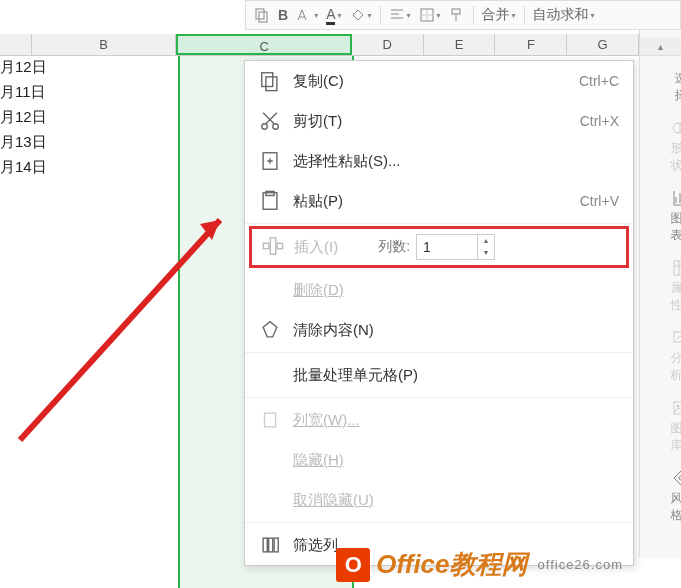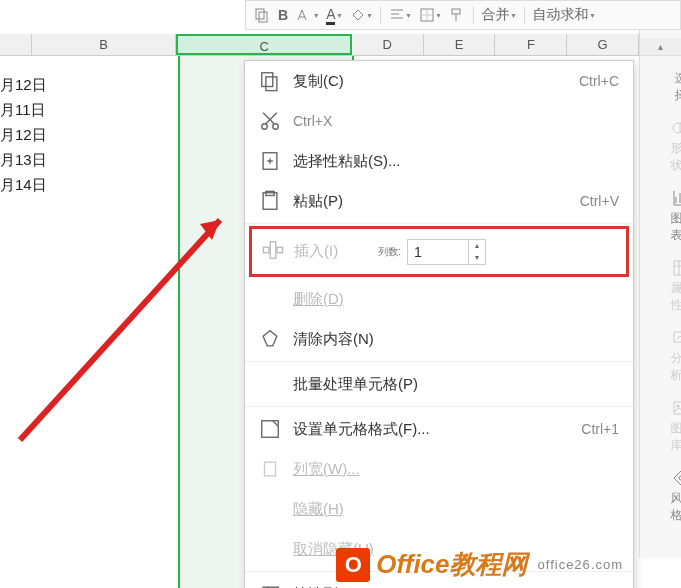--- a/index.html
+++ b/index.html
@@ -17,39 +17,39 @@
   .col-h { border-right: 1px solid #ccc; text-align: center; line-height: 22px; color: #555; font-size: 13px; }
   .col-h.row-h { width: 32px; }
   .col-h.B { width: 145px; }
   .col-h.C { width: 176px; background: #d4efdf; border: 2px solid #2cb34a; }
   .col-h.D, .col-h.E, .col-h.F, .col-h.G { width: 72px; }
   
   
   .sel-col { position: absolute; top: 56px; left: 178px; width: 176px; bottom: 0; background: rgba(180,220,190,0.25); border-left: 2px solid #2cb34a; border-right: 2px solid #2cb34a; }
   
   
-  .dates { position: absolute; top: 72px; left: 0; width: 80px; }
+  .dates { position: absolute; top: 54px; left: 0; width: 80px; }
   .dates div { height: 25px; line-height: 25px; font-size: 15px; color: #222; }
   
   
   .arrow { position: absolute; top: 200px; left: 10px; width: 230px; height: 250px; pointer-events: none; }
   
   
   .menu { position: absolute; top: 60px; left: 244px; width: 390px; background: #fff; border: 1px solid #ccc; box-shadow: 2px 2px 8px rgba(0,0,0,.15); }
   .menu-item { display: flex; align-items: center; height: 40px; padding: 0 14px; color: #333; }
   .menu-item.disabled { color: #bbb; text-decoration: underline; }
   .menu-item .icon { width: 22px; display: flex; justify-content: center; margin-right: 12px; color: #666; }
   .menu-item.disabled .icon { color: #ccc; }
   .menu-item .label { flex: 1; font-size: 15px; }
   .menu-item .shortcut { color: #888; font-size: 14px; }
   .menu-sep { height: 1px; background: #eee; margin: 2px 0; }
-  .insert-row { display: flex; align-items: center; height: 45px; padding: 4px 10px; }
+  .insert-row { display: flex; align-items: center; height: 36px; padding: 4px 10px; }
   .insert-row .icon { width: 22px; margin-right: 10px; color: #bbb; }
   .insert-row .label { flex: 0 0 auto; color: #bbb; margin-right: 40px; font-size: 15px; }
-  .insert-row .count-label { color: #777; margin-right: 6px; font-size: 10px; }
+  .insert-row .count-label { color: #777; margin-right: 6px; font-size: 14px; }
   .spinner { display: flex; align-items: center; border: 1px solid #ccc; height: 26px; }
   .spinner input { width: 60px; border: none; padding: 2px 6px; font-size: 14px; color: #333; outline: none; }
   .spinner .spin-btns { display: flex; flex-direction: column; border-left: 1px solid #ccc; }
   .spinner .spin-btns span { width: 16px; height: 12px; font-size: 8px; text-align: center; line-height: 12px; color: #666; cursor: pointer; }
   .highlight-box { border: 3px solid #d33; margin: 2px 4px; }
   
   
   .sidebar { position: absolute; top: 30px; right: 0; width: 42px; bottom: 30px; background: #f7f7f7; border-left: 1px solid #ddd; display: flex; flex-direction: column; align-items: center; padding-top: 8px; gap: 14px; }
   .side-item { display: flex; flex-direction: column; align-items: center; color: #888; font-size: 12px; gap: 2px; margin-left: 40px; }
   .side-item.disabled { color: #ccc; }
@@ -157,20 +157,21 @@
     <span class="shortcut">Ctrl+C</span>
   </div>
   <div class="menu-item">
     <span class="icon">
         <svg viewBox="0 0 16 16">
           <circle cx="4" cy="12" r="2" fill="none" stroke="currentColor"></circle>
           <circle cx="12" cy="12" r="2" fill="none" stroke="currentColor"></circle>
           <path d="M5 10 L13 2 M11 10 L3 2" stroke="currentColor"></path>
         </svg>
       </span>
+    <span class="label">剪切(T)</span>
     <span class="shortcut">Ctrl+X</span>
   </div>
   <div class="menu-item">
     <span class="icon">
         <svg viewBox="0 0 16 16">
           <rect x="3" y="2" width="10" height="12" fill="none" stroke="currentColor"></rect>
           <path d="M6 8h4M8 6v4" stroke="currentColor"></path>
         </svg>
       </span>
     <span class="label">选择性粘贴(S)...</span>
@@ -215,30 +216,20 @@
         </svg>
       </span>
     <span class="label">清除内容(N)</span>
   </div>
   <div class="menu-sep"></div>
   <div class="menu-item">
     <span class="icon"></span>
     <span class="label">批量处理单元格(P)</span>
   </div>
   <div class="menu-sep"></div>
-  <div class="menu-item">
-    <span class="icon">
-        <svg viewBox="0 0 16 16">
-          <rect x="2" y="2" width="12" height="12" fill="none" stroke="currentColor"></rect>
-          <path d="M10 2 L14 6" stroke="currentColor"></path>
-        </svg>
-      </span>
-    <span class="label">设置单元格格式(F)...</span>
-    <span class="shortcut">Ctrl+1</span>
-  </div>
   <div class="menu-item disabled">
     <span class="icon">
         <svg viewBox="0 0 16 16">
           <rect x="4" y="3" width="8" height="10" fill="none" stroke="currentColor"></rect>
         </svg>
       </span>
     <span class="label">列宽(W)...</span>
   </div>
   <div class="menu-item disabled">
     <span class="icon"></span>

